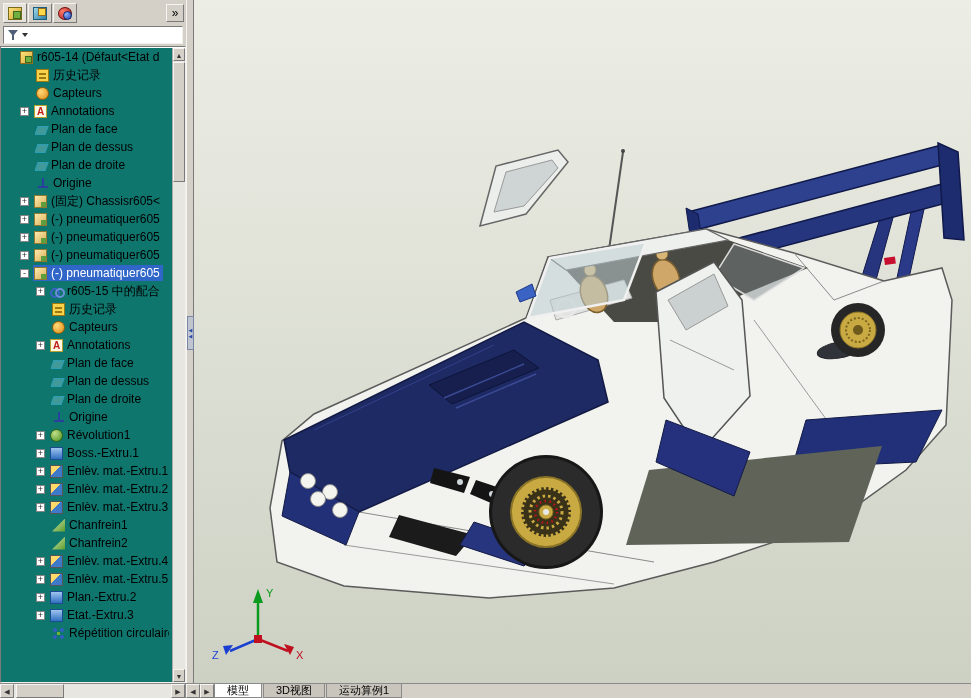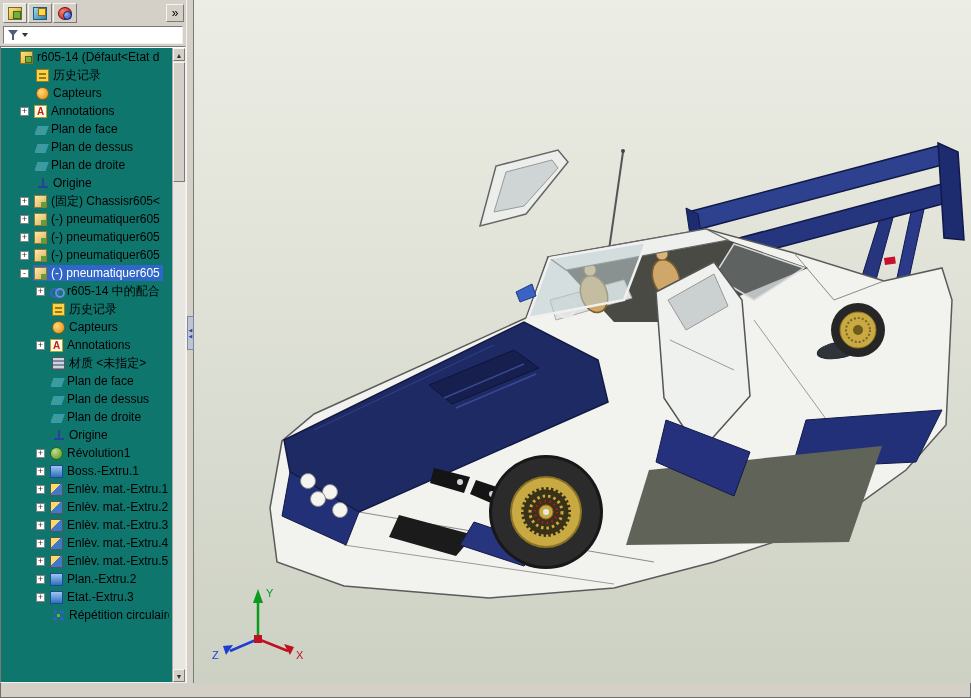--- a/index.html
+++ b/index.html
@@ -247,21 +247,21 @@
             <span class="hl">
               <span class="ticon i-part"></span>
               <span class="tlabel">(-) pneumatiquer605</span>
             </span>
           </div>
           <div class="trow">
             <span class="indent" style="width: 35px;"></span>
             <span class="pmbox">+</span>
             <span class="hl">
               <span class="ticon i-mates"></span>
-              <span class="tlabel">r605-14 中的配合</span>
+              <span class="tlabel">r605-15 中的配合</span>
             </span>
           </div>
           <div class="trow">
             <span class="indent" style="width: 35px;"></span>
             <span class="pmspace"></span>
             <span class="hl">
               <span class="ticon i-history"></span>
               <span class="tlabel">历史记录</span>
             </span>
           </div>
@@ -278,28 +278,20 @@
             <span class="pmbox">+</span>
             <span class="hl">
               <span class="ticon i-annotations">A</span>
               <span class="tlabel">Annotations</span>
             </span>
           </div>
           <div class="trow">
             <span class="indent" style="width: 35px;"></span>
             <span class="pmspace"></span>
             <span class="hl">
-              <span class="ticon i-material"></span>
-              <span class="tlabel">材质 &lt;未指定&gt;</span>
-            </span>
-          </div>
-          <div class="trow">
-            <span class="indent" style="width: 35px;"></span>
-            <span class="pmspace"></span>
-            <span class="hl">
               <span class="ticon i-plane"></span>
               <span class="tlabel">Plan de face</span>
             </span>
           </div>
           <div class="trow">
             <span class="indent" style="width: 35px;"></span>
             <span class="pmspace"></span>
             <span class="hl">
               <span class="ticon i-plane"></span>
               <span class="tlabel">Plan de dessus</span>
@@ -352,20 +344,36 @@
               <span class="ticon i-cut-extrude"></span>
               <span class="tlabel">Enlèv. mat.-Extru.2</span>
             </span>
           </div>
           <div class="trow">
             <span class="indent" style="width: 35px;"></span>
             <span class="pmbox">+</span>
             <span class="hl">
               <span class="ticon i-cut-extrude"></span>
               <span class="tlabel">Enlèv. mat.-Extru.3</span>
+            </span>
+          </div>
+          <div class="trow">
+            <span class="indent" style="width: 35px;"></span>
+            <span class="pmspace"></span>
+            <span class="hl">
+              <span class="ticon i-chamfer"></span>
+              <span class="tlabel">Chanfrein1</span>
+            </span>
+          </div>
+          <div class="trow">
+            <span class="indent" style="width: 35px;"></span>
+            <span class="pmspace"></span>
+            <span class="hl">
+              <span class="ticon i-chamfer"></span>
+              <span class="tlabel">Chanfrein2</span>
             </span>
           </div>
           <div class="trow">
             <span class="indent" style="width: 35px;"></span>
             <span class="pmbox">+</span>
             <span class="hl">
               <span class="ticon i-cut-extrude"></span>
               <span class="tlabel">Enlèv. mat.-Extru.4</span>
             </span>
           </div>
@@ -534,14 +542,32 @@
       <polygon points="76,63 82,74 86,66" fill="#c01020"></polygon>
       <line x1="50" y1="58" x2="22" y2="70" stroke="#1b3fd0" stroke-width="2.5"></line>
       <polygon points="25,64 18,74 15,65" fill="#1b3fd0"></polygon>
       <rect x="46" y="54" width="8" height="8" fill="#c01020"></rect>
       <text x="58" y="16" font-size="11" fill="#0a9a1e">Y</text>
       <text x="88" y="78" font-size="11" fill="#c01020">X</text>
       <text x="4" y="78" font-size="11" fill="#1b3fd0">Z</text>
     </svg>
   </div>
 
+  <div id="bottombar">
+    <div id="tree-hscroll">
+      <span class="sbtn">◀</span>
+      <div class="htrack">
+          <div class="hthumb"></div>
+        </div>
+      <span class="sbtn">▶</span>
+    </div>
+    <div id="tabbar">
+      <span class="sbtn">◀</span>
+      <span class="sbtn">▶</span>
+      <div id="tabs">
+          <div class="tab active">模型</div>
+          <div class="tab">3D视图</div>
+          <div class="tab">运动算例1</div>
+        </div>
+    </div>
+  </div>
 
 </div>
 
 </body></html>

